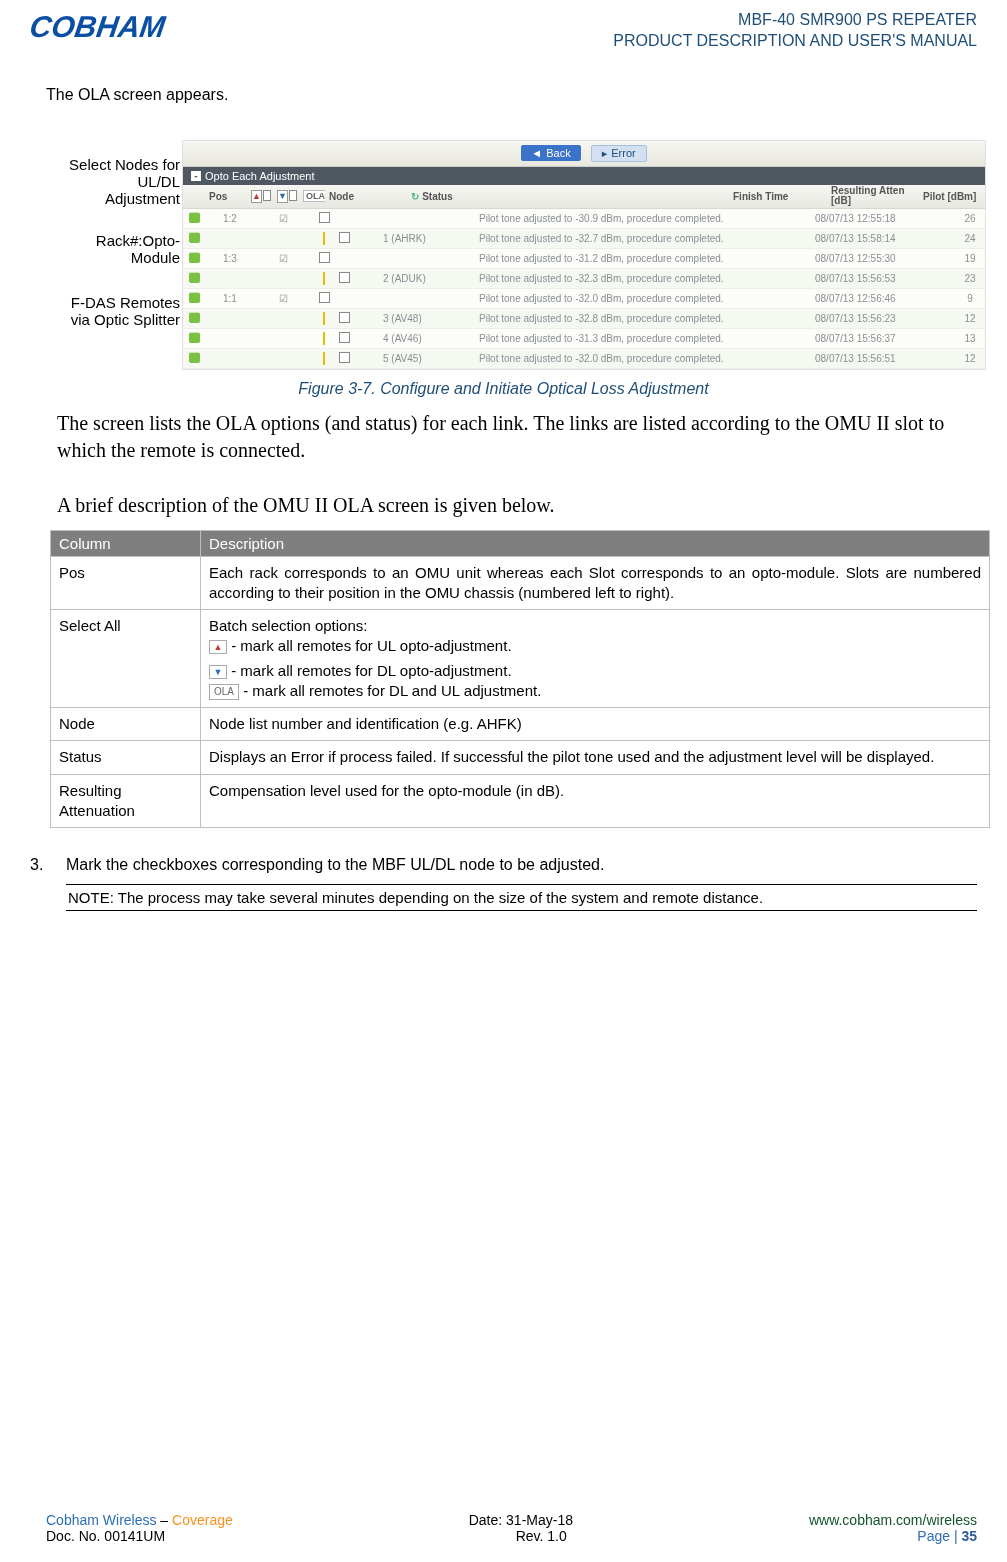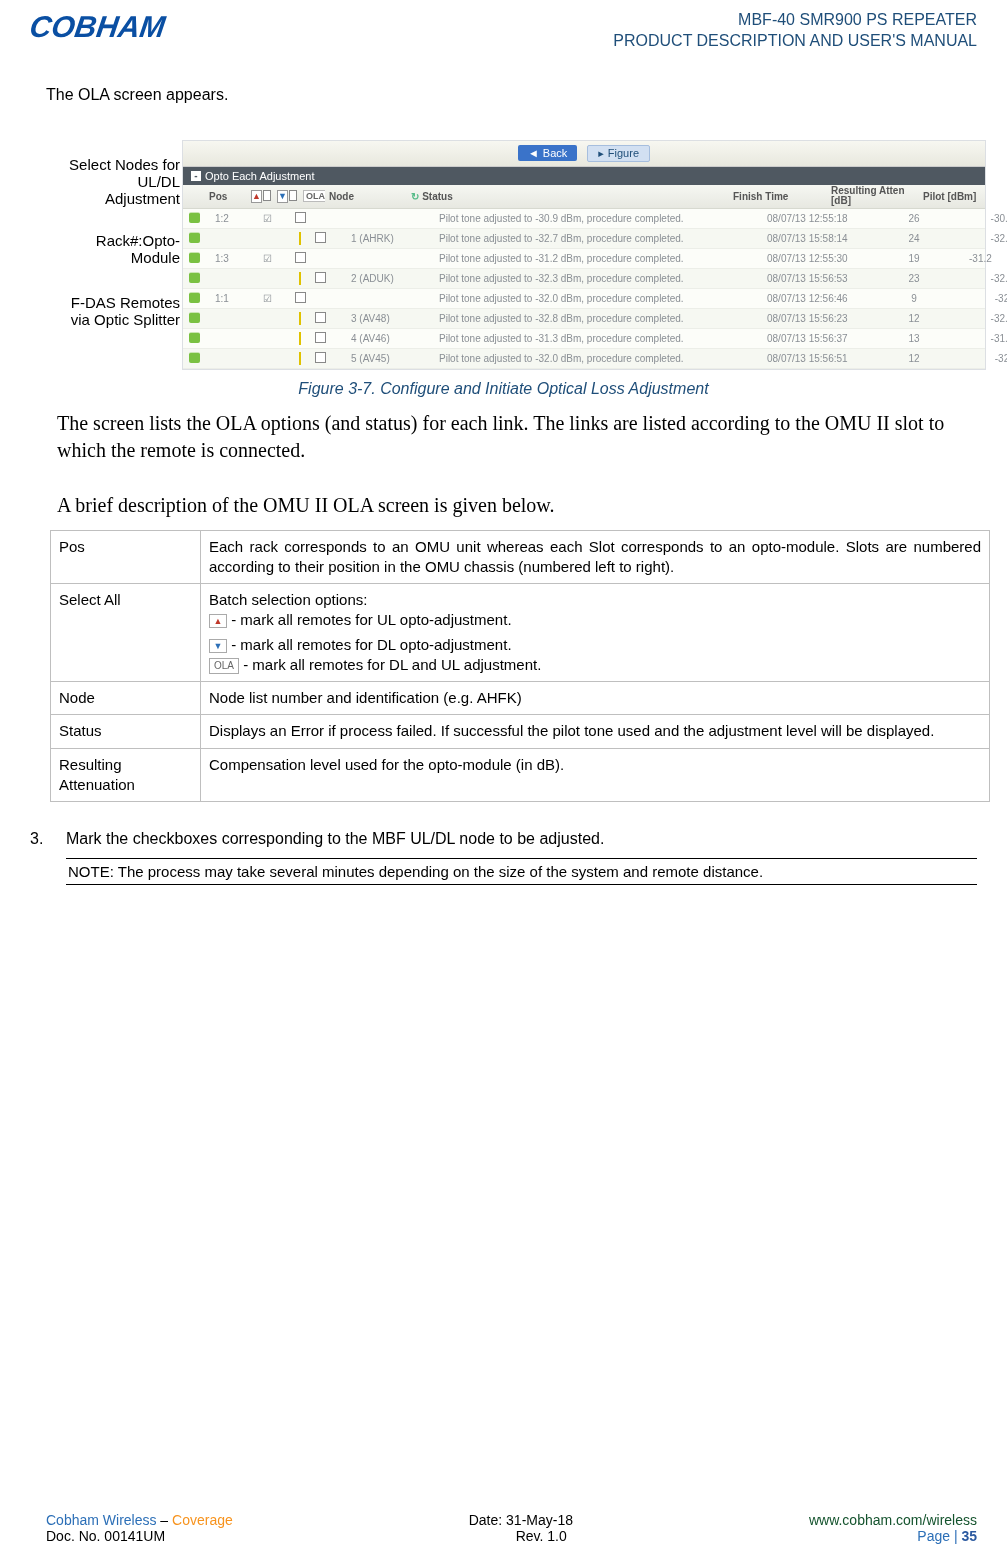--- a/index.html
+++ b/index.html
@@ -73,21 +73,21 @@
   .ola-badge { background:#fff; border:1px solid #bbb; font-size:9px; color:#666; padding:0px 2px; display:inline-block;}
   .ss-row {
     display:grid;
     grid-template-columns: 18px 40px 24px 48px 80px 320px 96px 90px 70px;
     font-size:10px; color:#8a8f95;
     align-items:center;
     height:20px;
     border-bottom:1px solid #eceee8;
     background:#fcfdf9;
     padding:8px 4px;
-    gap:8px;
+    gap:16px;
   }
   .ss-row:nth-child(even){ background:#f6f8f2; }
   .ss-row div{ white-space:nowrap; overflow:hidden; text-overflow:ellipsis; padding:0 2px;}
   .led { width:11px; height:11px; background:#7ac142; border-radius:2px; display:inline-block; border-top:1px solid rgba(255,255,255,0.6);}
   .treecell { position:relative; }
   .vbar { border-left:2px solid #e0c200; position:absolute; height:100%; }
   .caption {
     text-align:center; font-style:italic; font-size:16px; color:#1f4e79; margin-top:10px; margin-bottom:12px;
   }
   .para { padding-left:16px; padding-right:8px; margin:11px; font-size:20px; line-height:1.35;font-family:Liberation Serif, serif; }
@@ -144,21 +144,21 @@
   </div>
 
   <div class="screenshot-box">
     <div class="ss-titlebar">
       <span class="tb-btn back">
         <span>◄</span>
         <span>Back</span>
       </span>
       <span class="tb-btn adjust">
         <span style="color:#1f4e79;">▸</span>
-        <span>Figure</span>
+        <span>Error</span>
       </span>
     </div>
     <div class="ss-panelhdr">
       <span class="minus">-</span>
       <span>Opto Each Adjustment</span>
     </div>
     <div class="ss-cols">
       <div></div>
       <div>Pos</div>
       <div style="display:flex;gap:1px;">
@@ -269,20 +269,24 @@
   </div>
 </div>
 
 <div class="caption">Figure 3-7.  Configure and Initiate Optical Loss Adjustment</div>
 
 <p class="para">The screen lists the OLA options (and status) for each link. The links are listed according to the OMU II slot to which the remote is connected.</p>
 <p class="para" style="margin-top:28px;">A brief description of the OMU II OLA screen is given below.</p>
 
 <table class="desc-table">
   <tbody>
+      <tr>
+    <th>Column</th>
+    <th>Description</th>
+  </tr>
   <tr>
     <td>Pos</td>
     <td style="text-align:justify;">Each rack corresponds to an OMU unit whereas each Slot corresponds to an opto-module. Slots are numbered according to their position in the OMU chassis (numbered left to right).</td>
   </tr>
   <tr>
     <td>Select All</td>
     <td>
       <div>Batch selection options:</div>
       <div><span class="mini-icon up"></span><span> - mark all remotes for UL opto-adjustment.</span></div>
       <div style="margin-top:4px;"><span class="mini-icon down"></span><span> - mark all remotes for DL opto-adjustment.</span></div>

